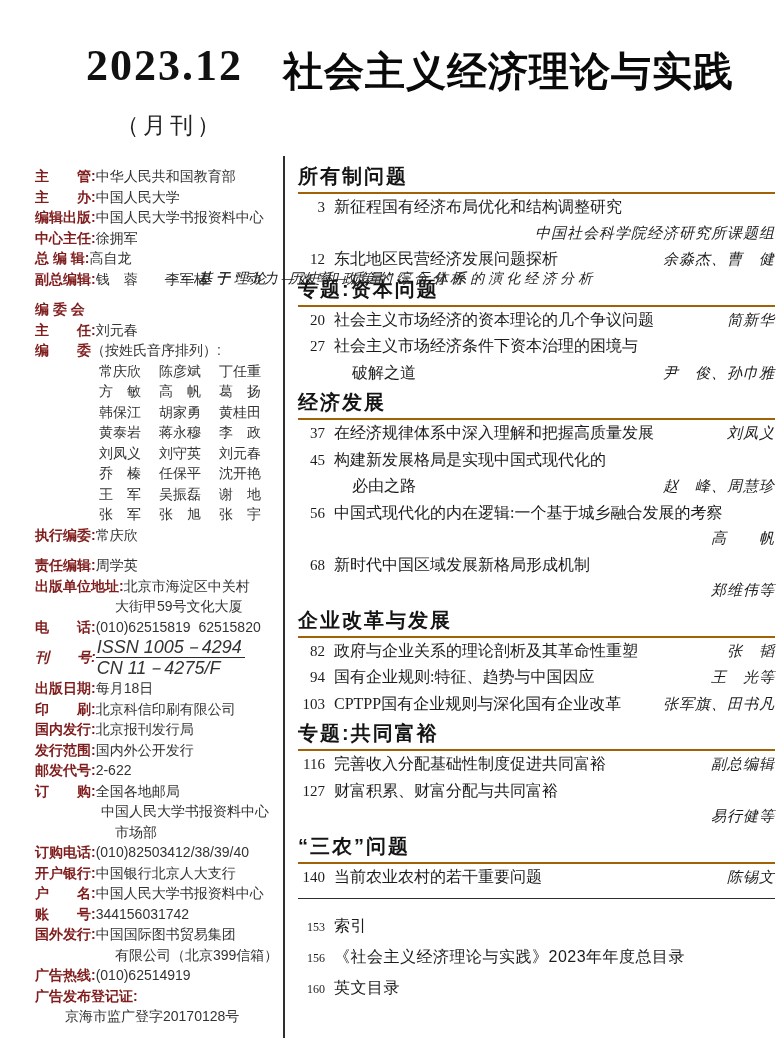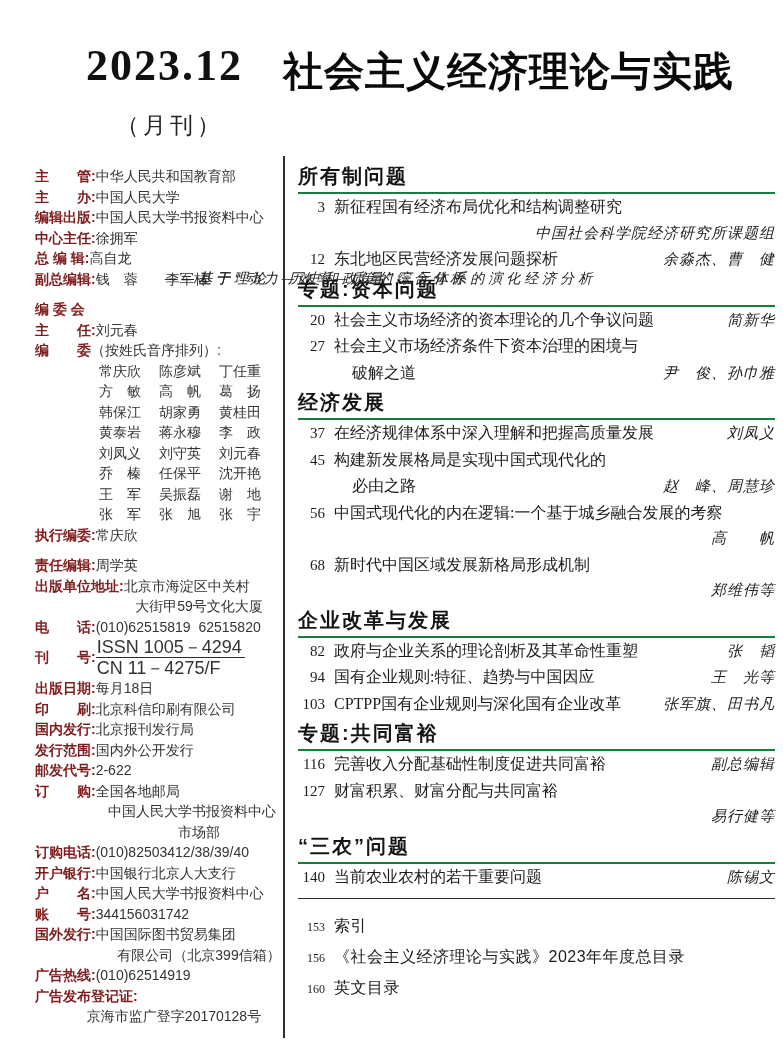--- a/index.html
+++ b/index.html
@@ -14,33 +14,33 @@
             font-size:23px;letter-spacing:4px;color:#222;}
   
   .cols{position:absolute;left:35px;top:156px;width:740px;bottom:8px;display:flex;}
   .left{width:248px;flex:none;padding-top:10px;font-size:14px;line-height:20.5px;color:#2b2b2b;}
   .right{flex:1;border-left:2px solid #2e2e2e;padding-left:13px;padding-top:4px;min-width:0;}
   
   .sb-block{margin-bottom:10px;}
   .sb-row{display:flex;align-items:baseline;white-space:pre;}
   .lab{font-weight:bold;color:#7f1d1d;white-space:pre;flex:none;}
   .val{white-space:pre;color:#333;}
-  .contline{white-space:pre;color:#333;text-align:center;}
+  .contline{white-space:pre;color:#333;}
   .ind0{margin-left:66px;}
   .ind1{margin-left:30px;}
   .ind2{margin-left:80px;}
   .names{display:flex;padding-left:64px;white-space:pre;color:#333;}
   .names .nm{width:60px;flex:none;white-space:pre;}
-  .issn-row{align-items:center;margin:1px 0;}
+  .issn-row{align-items:center;margin:1px 0;font-style:italic;}
   .issn-wrap{display:inline-block;line-height:18px;font-size:18px;color:#333;}
   .issn-top{display:block;border-bottom:1.3px solid #2b2b2b;padding:0 3px 1px 1px;}
   .issn-bot{display:block;padding:1px 3px 0 1px;}
   
   .sec-head{font-size:20px;font-weight:bold;letter-spacing:2px;color:#141414;
-            line-height:25px;padding:4px 2px 3px 0;border-bottom:2px solid #15803d;}
+            line-height:25px;padding:4px 2px 3px 0;border-bottom:2px solid #a16207;}
   .art-line{display:flex;align-items:baseline;font-family:"Liberation Serif",serif;
             font-size:16px;line-height:25.5px;color:#1c1c1c;}
   .pg{width:27px;flex:none;text-align:right;margin-right:9px;font-size:15px;
       font-family:"Liberation Serif",serif;color:#1c1c1c;}
   .title{white-space:pre-wrap;}
   .art-line.cont .title{padding-left:18px;}
   .title.subtitle{padding-left:14px;font-size:14px;font-style:italic;color:#222;}
   .auth{margin-left:auto;font-style:italic;white-space:pre;font-size:15px;
         letter-spacing:1px;padding-left:8px;color:#1c1c1c;text-align:left;flex:none;}
   .backmatter{border-top:1.5px solid #2e2e2e;margin-top:8px;padding-top:12px;}

